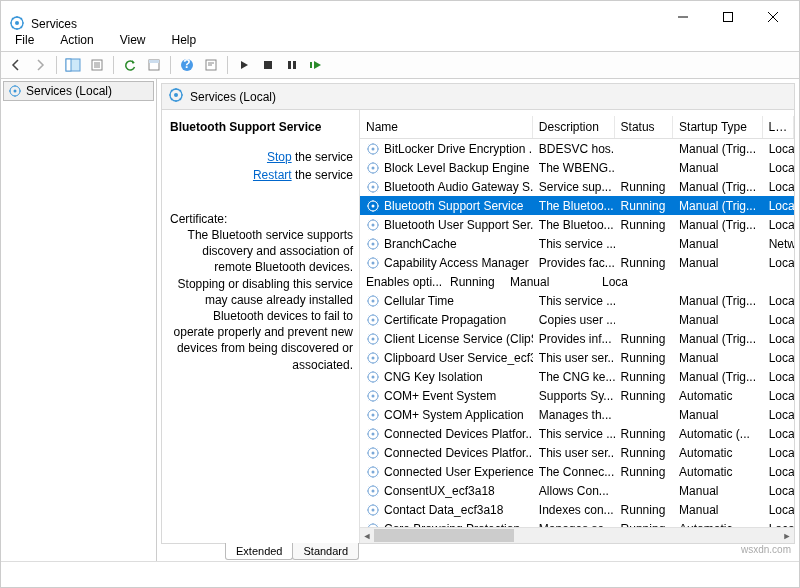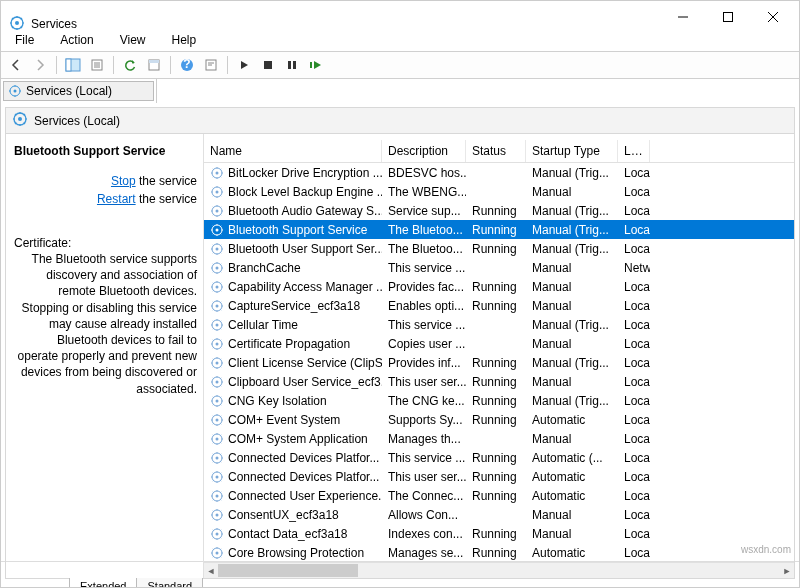--- a/index.html
+++ b/index.html
@@ -8,21 +8,21 @@
 .titlebar .icon { width: 16px; height: 16px; margin: 0 6px 0 4px; }
 .titlebar .title { flex: 1; font-size: 12px; }
 .win-btns { display: flex; }
 .win-btn { width: 45px; height: 28px; display: flex; align-items: center; justify-content: center; }
 .win-btn svg { width: 10px; height: 10px; }
 .menubar { height: 20px; display: flex; align-items: flex-start; padding: 0 6px; gap: 10px; }
 .menuitem { padding: 2px 8px; cursor: default; }
 .toolbar { height: 28px; border-top: 1px solid #d0d0d0; border-bottom: 1px solid #d0d0d0; background: #fdfdfd; display: flex; align-items: center; padding: 0 4px; gap: 2px; }
 .tbtn { width: 22px; height: 22px; display: flex; align-items: center; justify-content: center; border: 1px solid transparent; }
 .tsep { width: 1px; height: 18px; background: #ccc; margin: 0 3px; }
-.main { display: flex; height: calc(100% - 30px - 20px - 28px - 26px); flex-direction: column; }
+.main { display: flex; height: calc(100% - 30px - 20px - 28px - 26px); }
 .left-pane { width: 156px; border-right: 1px solid #ccc; padding: 2px; background: #fff; }
 .tree-item { display: flex; align-items: center; gap: 4px; padding: 2px 4px; background: #f0f0f0; border: 1px solid #bbb; }
 .tree-item .icon { width: 14px; height: 14px; }
 .right-pane { flex: 1; display: flex; flex-direction: column; padding: 4px 4px 0 4px; min-width: 0; }
 .right-header { background: #f3f3f3; border: 1px solid #d8d8d8; padding: 3px 6px; display: flex; align-items: center; gap: 6px; }
 .right-body { flex: 1; display: flex; border: 1px solid #d8d8d8; border-top: none; min-height: 0; }
 .detail-pane { width: 198px; padding: 10px 6px 6px 8px; border-right: 1px solid #e0e0e0; overflow: hidden; }
 .detail-pane h4 { font-size: 12px; font-weight: 600; margin-bottom: 14px; }
 .detail-pane a { color: #0066cc; text-decoration: underline; cursor: pointer; }
 .detail-pane .actions { margin-bottom: 28px; line-height: 1.5; text-align: right; }
@@ -301,28 +301,20 @@
                   <path d="M7 1v1.5M7 11.5V13M1 7h1.5M11.5 7H13M2.8 2.8l1 1M10.2 10.2l1 1M2.8 11.2l1-1M10.2 3.8l1-1" stroke="#7aa8d8" stroke-width="0.9"></path>
                 </svg>
                 <span>Capability Access Manager ...</span>
               </div>
               <div class="cell col-desc">Provides fac...</div>
               <div class="cell col-status">Running</div>
               <div class="cell col-startup">Manual</div>
               <div class="cell col-logon">Loca</div>
             </div>
             <div class="row">
-              <div class="cell col-name">
-                <svg class="gear-icon" viewBox="0 0 14 14">
-                  <circle cx="7" cy="7" r="5" fill="none" stroke="#7aa8d8" stroke-width="1"></circle>
-                  <circle cx="7" cy="7" r="1.5" fill="#7aa8d8"></circle>
-                  <path d="M7 1v1.5M7 11.5V13M1 7h1.5M11.5 7H13M2.8 2.8l1 1M10.2 10.2l1 1M2.8 11.2l1-1M10.2 3.8l1-1" stroke="#7aa8d8" stroke-width="0.9"></path>
-                </svg>
-                <span>CaptureService_ecf3a18</span>
-              </div>
               <div class="cell col-desc">Enables opti...</div>
               <div class="cell col-status">Running</div>
               <div class="cell col-startup">Manual</div>
               <div class="cell col-logon">Loca</div>
             </div>
             <div class="row">
               <div class="cell col-name">
                 <svg class="gear-icon" viewBox="0 0 14 14">
                   <circle cx="7" cy="7" r="5" fill="none" stroke="#7aa8d8" stroke-width="1"></circle>
                   <circle cx="7" cy="7" r="1.5" fill="#7aa8d8"></circle>

